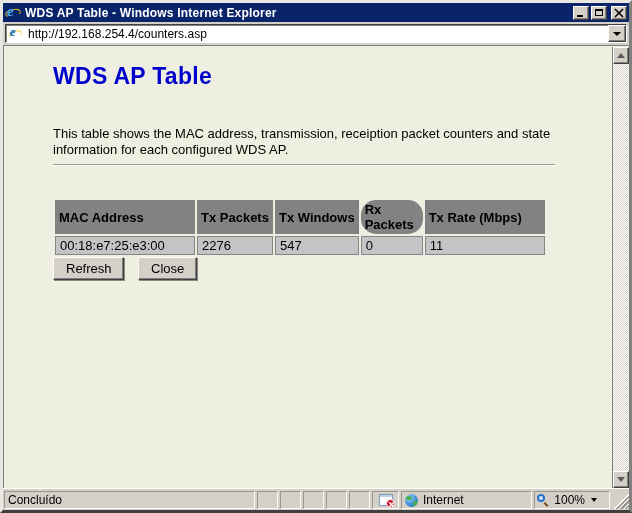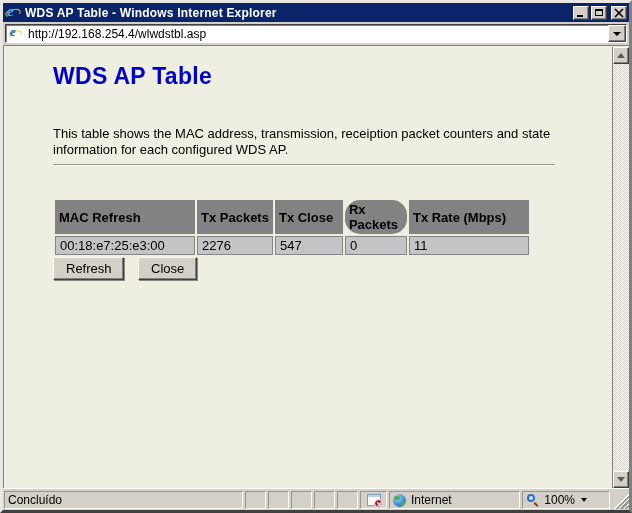--- a/index.html
+++ b/index.html
@@ -207,21 +207,21 @@
     border:1px solid;
     border-color:#9a968e #fcfcf5 #fcfcf5 #9a968e;
     display:flex; align-items:center;
     font-size:12px; color:#000;
     padding:0 3px;
   }
   .panel.status-text { flex:1 1 auto; }
   .panel.small { width:21px; padding:0; }
   .panel.pm { width:27px; justify-content:center; }
   .panel.zone { width:131px; gap:5px; }
-  .panel.zoom { width:88px; gap:4px; justify-content:flex-end; padding-right:22px; }
+  .panel.zoom { width:76px; gap:4px; justify-content:flex-end; padding-right:12px; }
   .pm-icon { position:relative; width:14px; height:12px; background:#fff; border:1px solid #7b9ebd; }
   .pm-icon .bar { position:absolute; top:0; left:0; right:0; height:2px; background:#bdd3e8; }
   .pm-icon .redx {
     position:absolute; right:-3px; bottom:-3px;
     width:9px; height:9px; border-radius:50%;
     background:#C41228; border:1px solid #fff;
   }
   .pm-icon .redx svg { position:absolute; left:1px; top:1px; }
   .globe-icon {
     width:13px; height:13px; border-radius:50%;
@@ -292,39 +292,39 @@
       </span>
     </span>
   </div>
 
   <div class="address-bar">
     <div class="address-field">
       <span class="ie-icon">
         <span class="ring"></span>
           <span class="e">e</span>
       </span>
-      <span class="url-text">http://192.168.254.4/wlwdstbl.asp</span>
+      <span class="url-text">http://192.168.254.4/counters.asp</span>
       <span class="dd-btn">
         <span class="tri-down"></span>
       </span>
     </div>
   </div>
 
   <div class="viewport">
     <div class="page">
       <div class="page-heading">WDS AP Table</div>
       <div class="page-desc">This table shows the MAC address, transmission, receiption packet counters and state information for each configured WDS AP.</div>
       <div class="rule"></div>
 
       <table class="wds">
         <tbody>
             <tr>
-          <th class="col-mac">MAC Refresh</th>
+          <th class="col-mac">MAC Address</th>
           <th class="col-txp">Tx Packets</th>
-          <th class="col-txe">Tx Close</th>
+          <th class="col-txe">Tx Windows</th>
           <th class="col-rxp wrap">Rx Packets</th>
           <th class="col-rate">Tx Rate (Mbps)</th>
         </tr>
         <tr>
           <td>00:18:e7:25:e3:00</td>
           <td>2276</td>
           <td>547</td>
           <td>0</td>
           <td>11</td>
         </tr>

